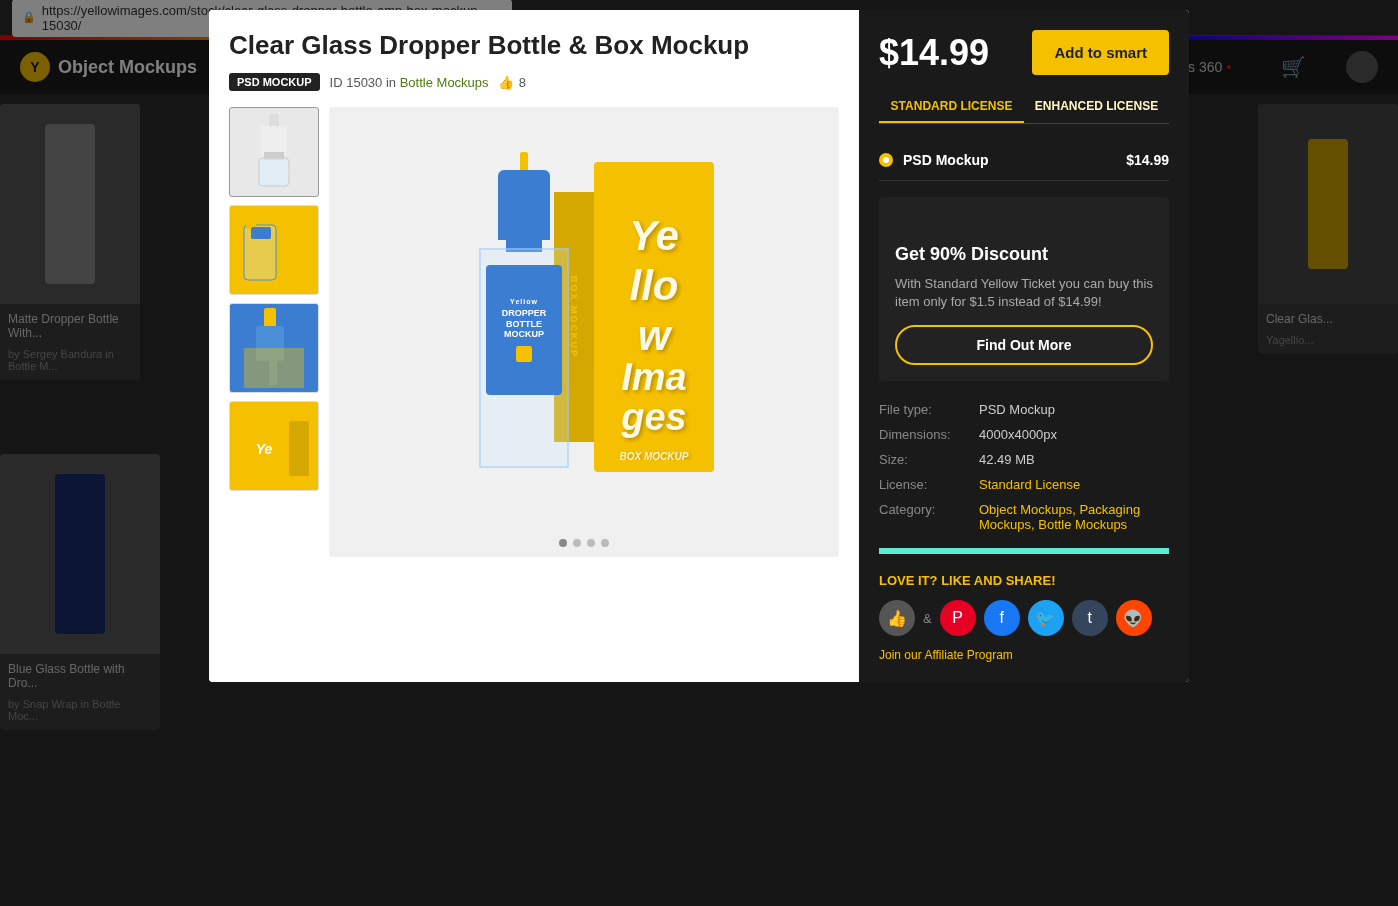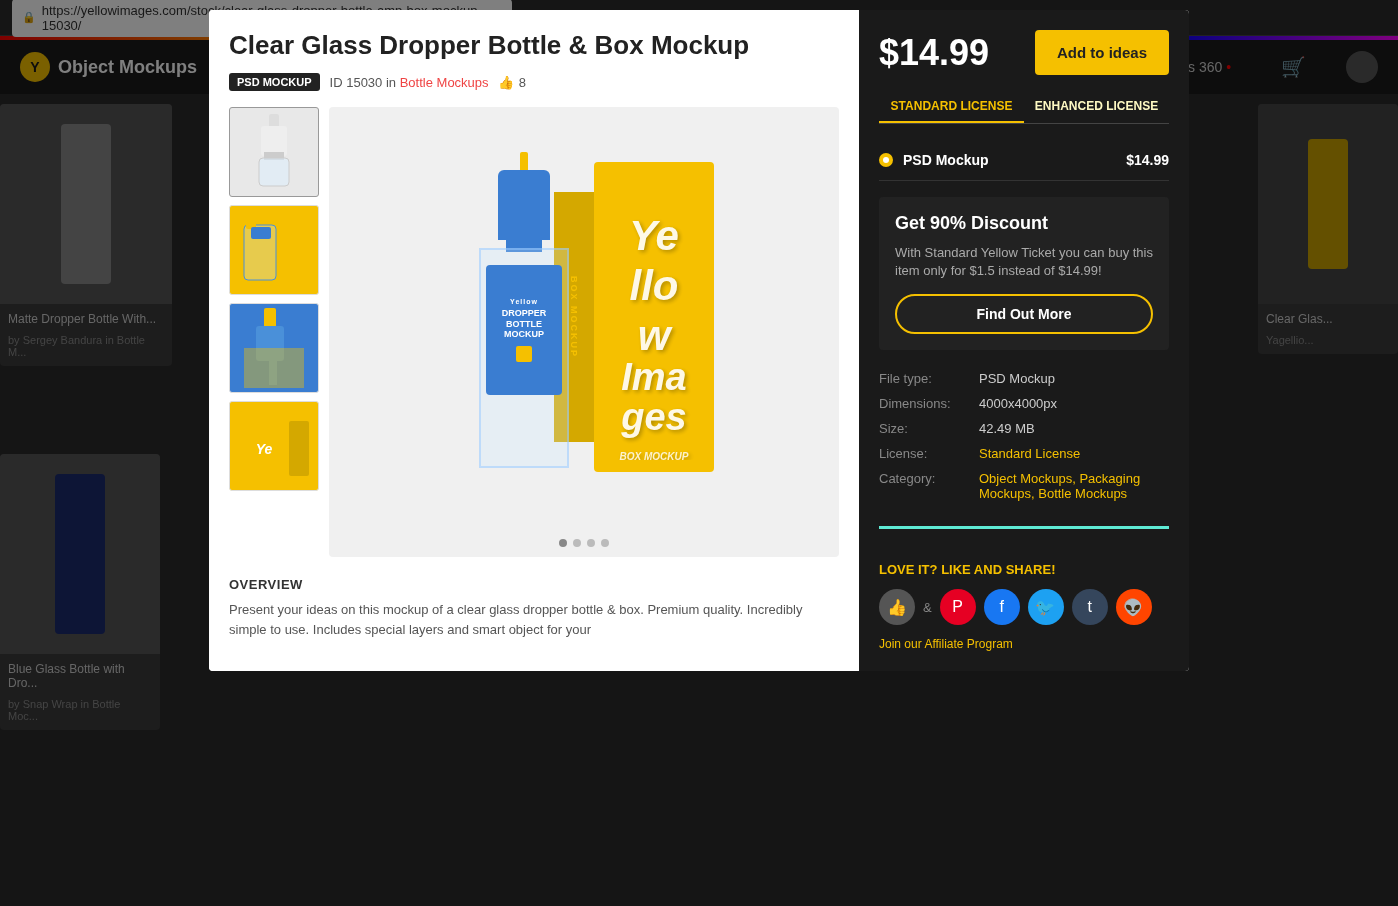--- a/index.html
+++ b/index.html
@@ -398,20 +398,21 @@
       border-radius: 4px;
       padding: 16px;
       margin: 16px 0;
     }
 
     .discount-title {
       font-size: 18px;
       font-weight: bold;
       color: white;
       margin-bottom: 10px;
+      margin-top: 31px;
     }
 
     .discount-text {
       font-size: 13px;
       color: #aaa;
       line-height: 1.4;
       margin-bottom: 14px;
     }
 
     .find-out-btn {
@@ -447,23 +448,23 @@
       color: #ccc;
     }
 
     .info-value.link {
       color: #f5c000;
       cursor: pointer;
     }
 
     
     .love-section {
-      margin-top: 20px;
-      border-top: 3px solid #5eead4;
-      padding-top: 33px;
+      margin-top: 11px;
+      border-top: 6px solid #5eead4;
+      padding-top: 19px;
     }
 
     .love-text {
       font-size: 13px;
       color: #888;
       margin-bottom: 12px;
     }
 
     .love-text span {
       color: #f5c000;
@@ -596,21 +597,21 @@
     <span class="nav-link">Object Mockups</span>
     <span class="nav-link white">Creative Store</span>
     <span class="nav-link white red-dot">Images 360</span>
     <span class="cart-icon">🛒</span>
     <div class="avatar"></div>
   </div>
 </div>
 
 <div class="bg-content">
 
-  <div class="bg-card" style="left: 0; top: 10px; width: 172px;">
+  <div class="bg-card" style="left: 0; top: 10px; width: 140px;">
     <div class="bg-card-img">
       <div style="width:50px;height:160px;background:#888;border-radius:4px;margin:auto;"></div>
     </div>
     <div class="bg-card-text">Matte Dropper Bottle With...</div>
     <div class="bg-card-sub">by Sergey Bandura in Bottle M...</div>
   </div>
 
   <div class="bg-card" style="left: 0; top: 360px; width: 160px;">
     <div class="bg-card-img">
       <div style="width:50px;height:160px;background:#1a2a6c;border-radius:4px;margin:auto;"></div>
@@ -634,21 +635,21 @@
     <div class="modal-left">
       <h1 class="product-title">Clear Glass Dropper Bottle &amp; Box Mockup</h1>
 
       <div class="title-meta">
         <span class="psd-badge">PSD MOCKUP</span>
         <span class="meta-id">
           <span>ID 15030</span>
           <span> </span>
           <span>in</span>
           <span> </span>
-          <span style="color:#ef4444;cursor:pointer;">Bottle Mockups</span>
+          <span style="color:#4d7c0f;cursor:pointer;">Bottle Mockups</span>
         </span>
         <span class="likes">
           <span class="likes-icon">👍</span>
           <span>8</span>
         </span>
       </div>
 
       <div class="gallery">
 
         <div class="thumbnails">
@@ -734,31 +735,27 @@
 
           <div class="carousel-dots" style="position:absolute;bottom:10px;left:0;right:0;">
             <div class="dot active"></div>
             <div class="dot"></div>
             <div class="dot"></div>
             <div class="dot"></div>
           </div>
         </div>
       </div>
 
-      <div class="overview">
-        <div class="overview-title">OVERVIEW</div>
-        <div class="overview-text">Present your ideas on this mockup of a clear glass dropper bottle &amp; box. Premium quality. Incredibly simple to use. Includes special layers and smart object for your</div>
-      </div>
     </div>
 
     <div class="modal-right">
 
       <div class="price-row">
         <div class="price">$14.99</div>
-        <button class="add-to-cart-btn">Add to ideas</button>
+        <button class="add-to-cart-btn">Add to smart</button>
       </div>
 
       <div class="license-tabs">
         <div class="license-tab active">STANDARD LICENSE</div>
         <div class="license-tab">ENHANCED LICENSE</div>
       </div>
 
       <div class="license-option">
         <div class="license-option-left">
           <div class="radio-dot active"></div>

